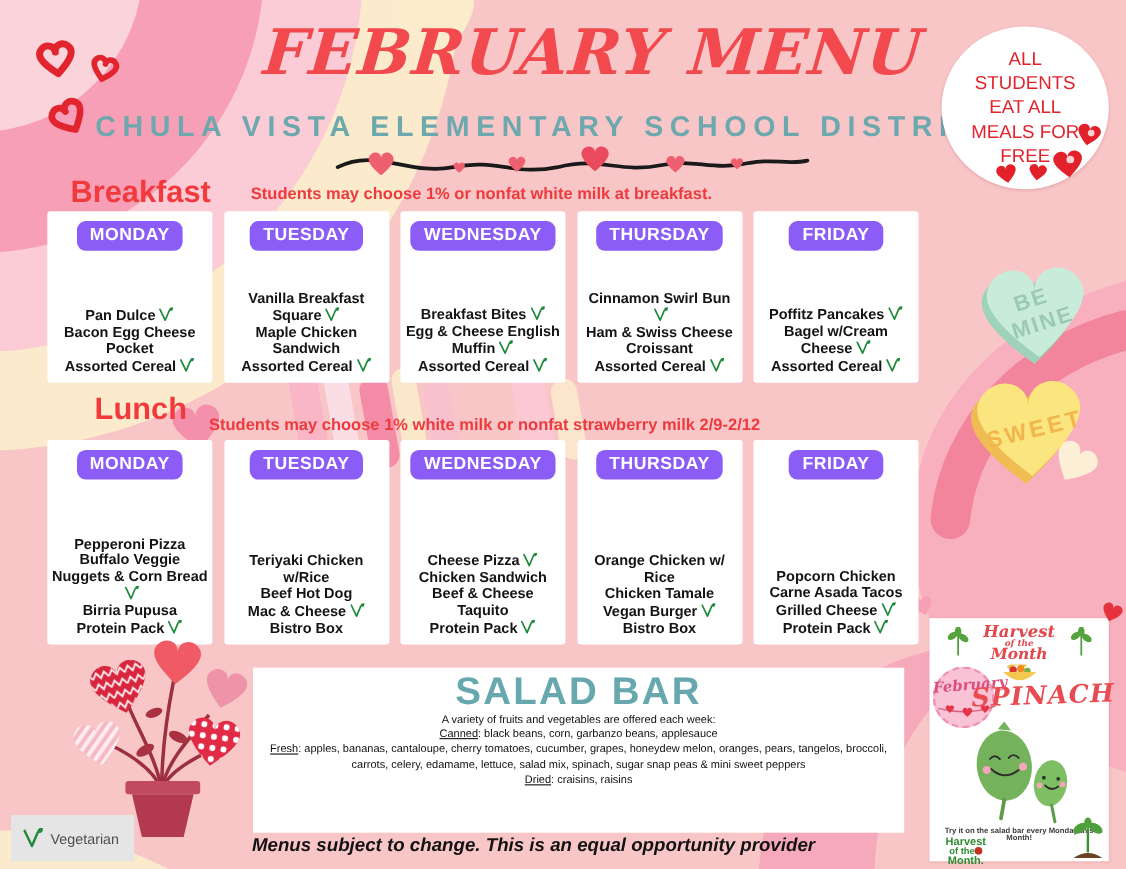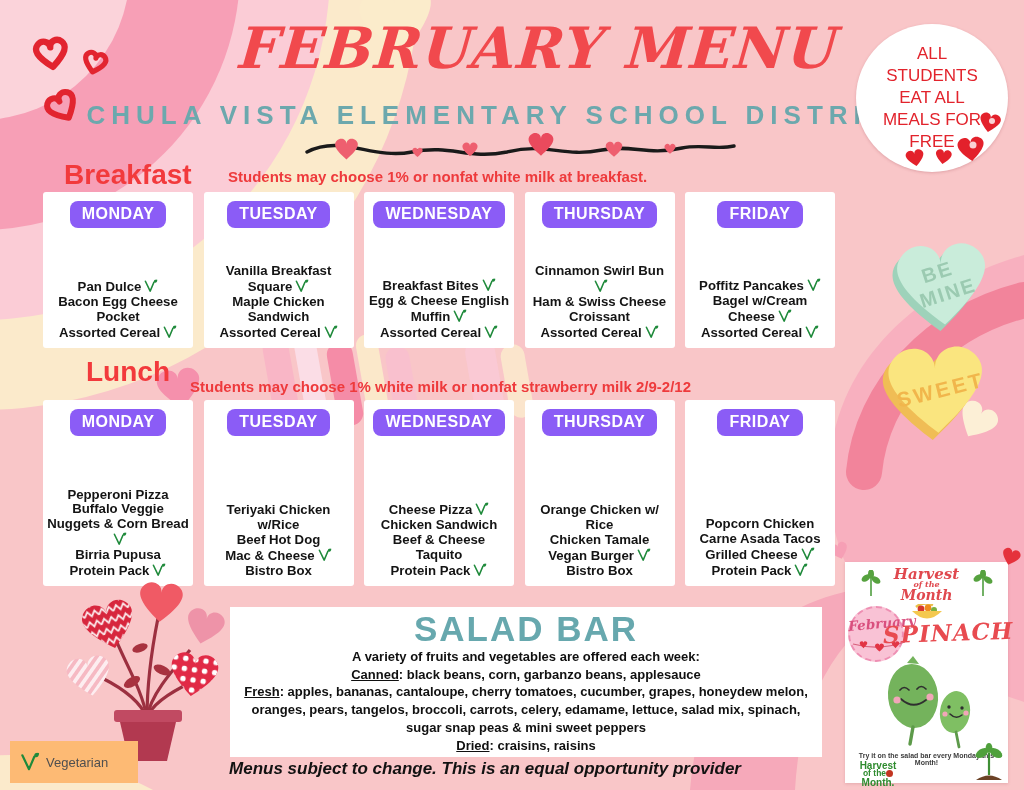--- a/index.html
+++ b/index.html
@@ -34,27 +34,27 @@
     padding:4px 12px 5px; border-radius:8px; letter-spacing:.5px; white-space:nowrap; }
   .items { flex:1; width:100%; display:flex; flex-direction:column;
     justify-content:flex-end; align-items:center; padding-top:2px; }
   .item { font-size:13.2px; font-weight:bold; color:#141414; text-align:center; line-height:1.13; }
   .veg { width:15px; height:14px; display:inline-block; vertical-align:-2px; margin-left:2px; }
 
   
   .salad { left:230px; top:607px; width:592px; height:150px; background:#ffffff;
     text-align:center; padding:4px 13px 0; }
   .sb-title { font-size:35px; font-weight:bold; color:#67a8ae; letter-spacing:2px; line-height:1.05; }
-  .sb-line { font-size:13px; font-weight:bold; color:#101010; line-height:1.37; }
+  .sb-line { font-size:10px; font-weight:normal; color:#101010; line-height:1.37; }
   .u { text-decoration:underline; }
 
   .footer { left:0; top:759px; width:970px; text-align:center; font-weight:bold;
     font-size:17px; color:#121212;font-style:italic; }
 
-  .veg-legend { left:10px; top:741px; width:128px; height:42px; background:#fdba74;
+  .veg-legend { left:10px; top:741px; width:112px; height:42px; background:#e5e5e5;
     display:flex; align-items:center; gap:6px; padding:0 9px; }
   .veg-legend span { font-size:13px; color:#4f4f4f; }
   .veg-legend svg { width:21px; height:20px; flex:none; }
 
   
   .harvest { left:845px; top:562px; width:163px; height:221px; background:#ffffff;
     box-shadow:0 1px 3px rgba(150,60,70,.2); }
   .h-script { font-family:"DejaVu Serif", serif; font-style:italic; font-weight:bold; color:#e0484e; }
   .h-title { top:5px; width:100%; text-align:center; line-height:.95; }
   .h-t1 { font-size:15px; } .h-t2 { font-size:8px; } .h-t3 { font-size:14px; }

